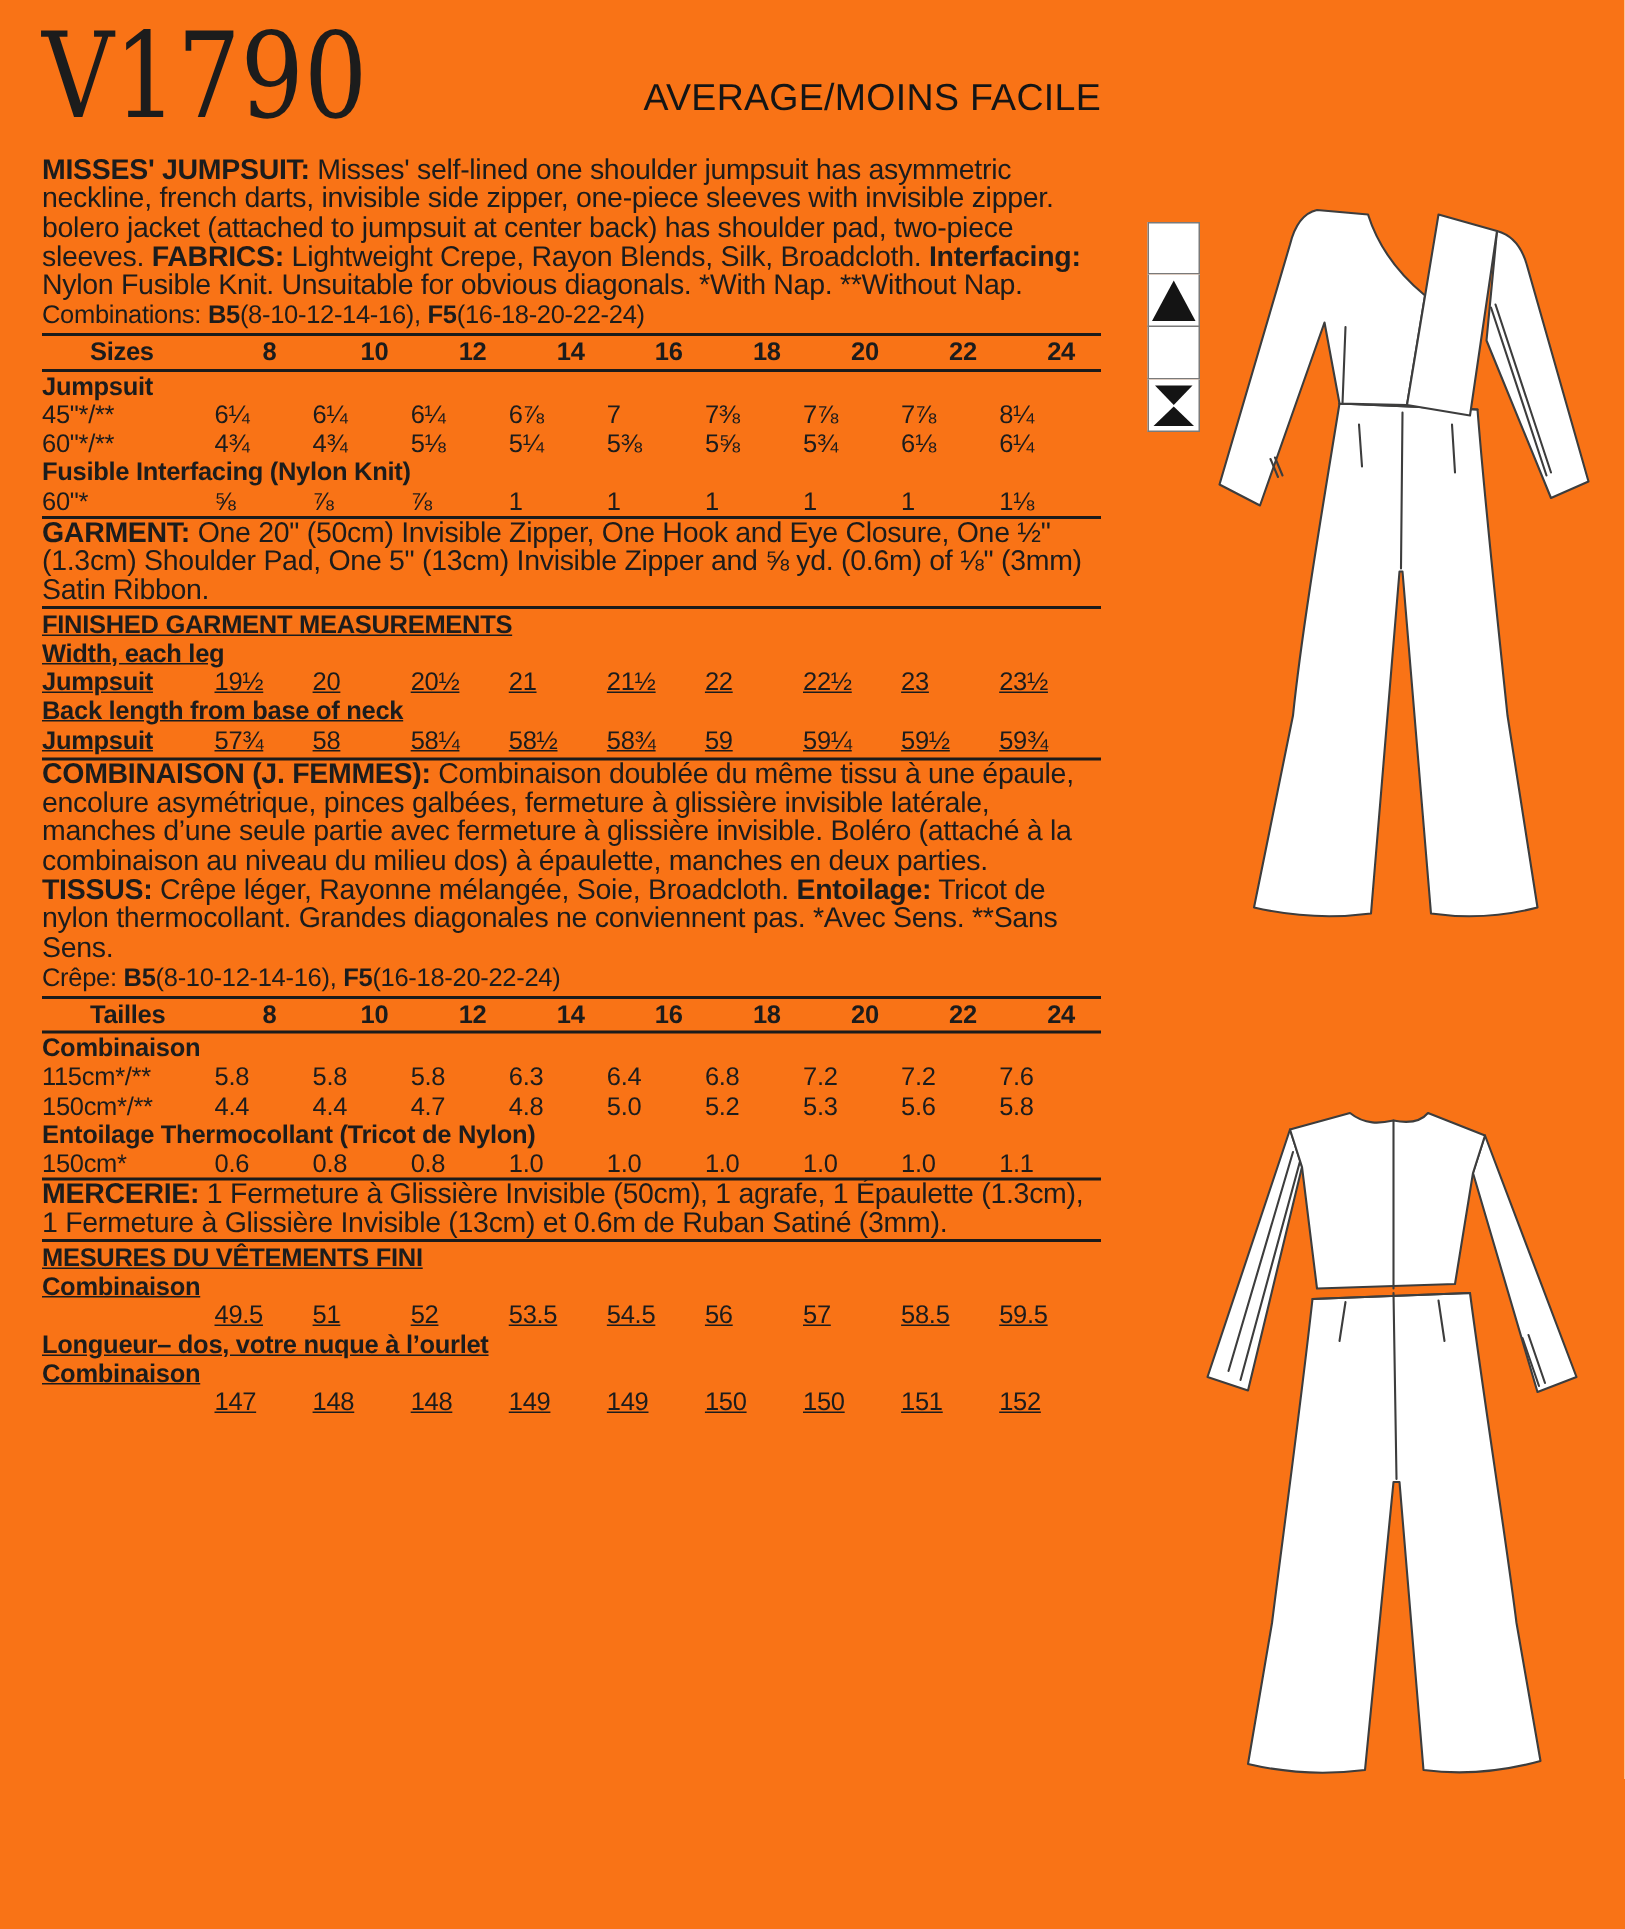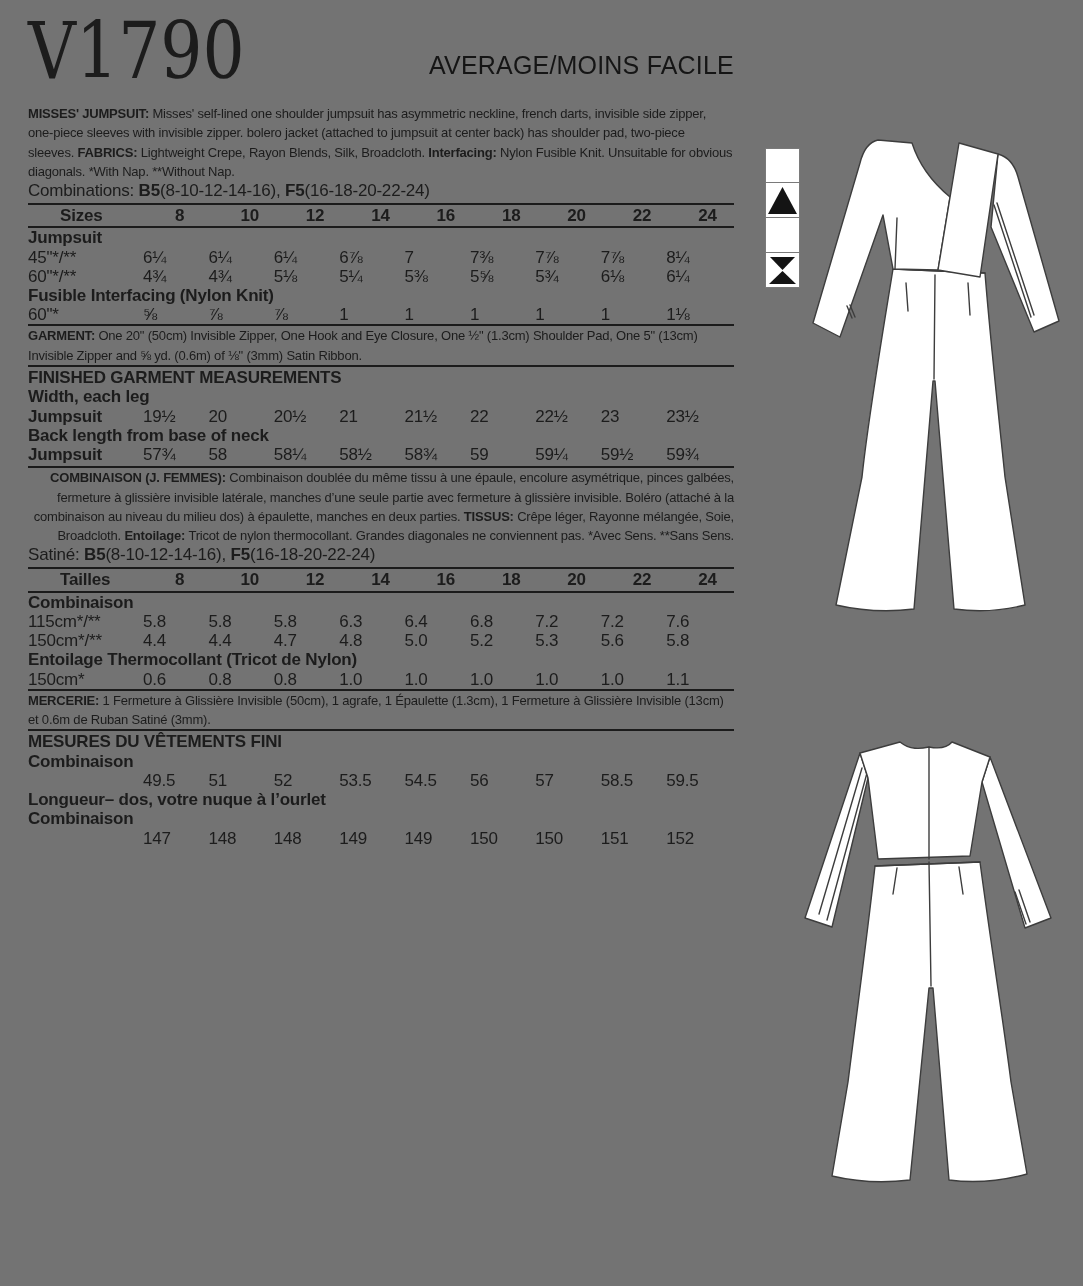--- a/index.html
+++ b/index.html
@@ -1,45 +1,45 @@
 <!DOCTYPE html>
 <html><head>
 <meta charset="utf-8">
 <style>
   html,body { margin:0; padding:0; background:#fff; }
   .page {
-    position:relative; width:1083px; height:1286px; background:#737373;
+    position:relative; width:1083px; height:1286px; background:#f97316;
     font-family:"Liberation Sans", sans-serif; color:#1c1c1c; overflow:hidden;
   }
   .textcol { position:absolute; left:28px; top:12px; width:706px; }
 
   .title-row { display:flex; justify-content:space-between; align-items:flex-end; height:78px; margin-bottom:14px; }
   .pattern-number {
     font-family:"DejaVu Serif", serif; font-size:79px; line-height:78px;
     letter-spacing:0px; transform:scaleX(0.84); transform-origin:0 100%; white-space:nowrap;
   }
   .difficulty { font-size:25px; line-height:25px; padding-bottom:12px; letter-spacing:0.2px; color:#151515;margin-left:28px; }
 
-  p.body { font-size:13px; line-height:19.3px; letter-spacing:-0.2px; margin:0; }
+  p.body { font-size:19px; line-height:19.3px; letter-spacing:-0.2px; margin:0; }
   .desc { margin-bottom:13px; }
   .combo-line { font-size:17px; line-height:19px; letter-spacing:-0.2px; margin:0 0 3px 0; }
   b { font-weight:bold; }
 
   .rule { height:0; border-top:2.4px solid #1b1b1b; }
 
   .trow { display:grid; grid-template-columns:115px repeat(9, 65.4px); font-size:17px; line-height:19.2px; letter-spacing:-0.2px; }
   .trow.head { font-weight:bold; padding:1px 0;margin-left:32px; }
   .trow .cell { white-space:nowrap; overflow:visible; }
   .section-line { font-weight:bold; font-size:17px; line-height:19.2px; letter-spacing:-0.2px; }
   .bold-line { font-weight:bold; font-size:17px; line-height:19.3px; letter-spacing:-0.2px; }
 
   .notions { margin:4px 0 5px 0; }
-  .french-desc { margin:4px 0 14px 0;text-align:right; }
+  .french-desc { margin:4px 0 14px 0; }
   .mercerie { margin:4px 0 4px 0; }
-  .fin-block { padding:1px 0 2px 0; }
+  .fin-block { padding:1px 0 2px 0;text-decoration:underline; }
 
   
   .nap-col { position:absolute; left:765px; top:148px; width:35px; z-index:3; }
   .nap-cell { width:35px; height:35px; border:1px solid #7a7a7a; background:#fff; box-sizing:border-box; display:flex; align-items:center; justify-content:center; }
   .nap-cell + .nap-cell { border-top:none; }
 
   .drawing { position:absolute; z-index:1; }
   .front-drawing { left:763px; top:85px; }
   .back-drawing { left:763px; top:690px; }
 </style>
@@ -152,21 +152,21 @@
         <span class="cell">59¼</span>
         <span class="cell">59½</span>
         <span class="cell">59¾</span>
       </div>
     </div>
 
     <div class="rule"></div>
 
     <p class="body french-desc"><b>COMBINAISON (J. FEMMES):</b><span> Combinaison doublée du même tissu à une épaule, encolure asymétrique, pinces galbées, fermeture à glissière invisible latérale, manches d’une seule partie avec fermeture à glissière invisible. Boléro (attaché à la combinaison au niveau du milieu dos) à épaulette, manches en deux parties. </span><b>TISSUS:</b><span> Crêpe léger, Rayonne mélangée, Soie, Broadcloth. </span><b>Entoilage:</b><span> Tricot de nylon thermocollant. Grandes diagonales ne conviennent pas. *Avec Sens. **Sans Sens.</span></p>
 
-    <p class="combo-line"><span>Satiné: </span><b>B5</b><span>(8-10-12-14-16), </span><b>F5</b><span>(16-18-20-22-24)</span></p>
+    <p class="combo-line"><span>Crêpe: </span><b>B5</b><span>(8-10-12-14-16), </span><b>F5</b><span>(16-18-20-22-24)</span></p>
 
     <div class="rule"></div>
 
     <div class="trow head">
       <span class="cell">Tailles</span>
       <span class="cell">8</span>
       <span class="cell">10</span>
       <span class="cell">12</span>
       <span class="cell">14</span>
       <span class="cell">16</span>

